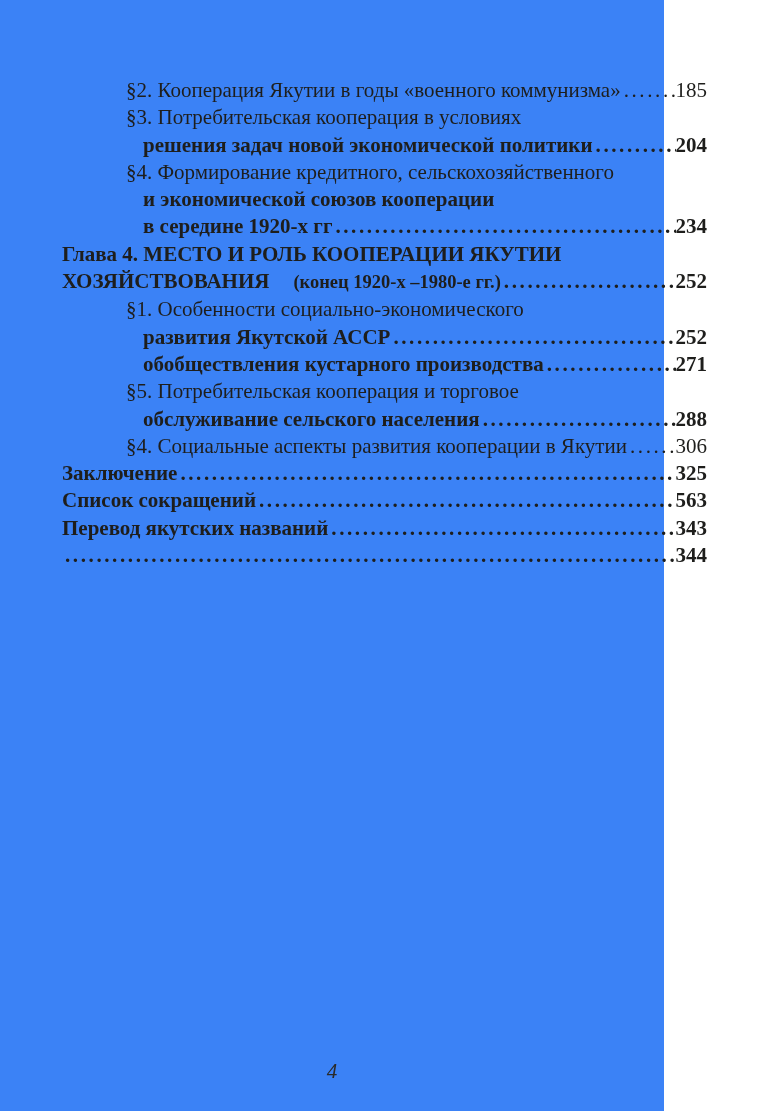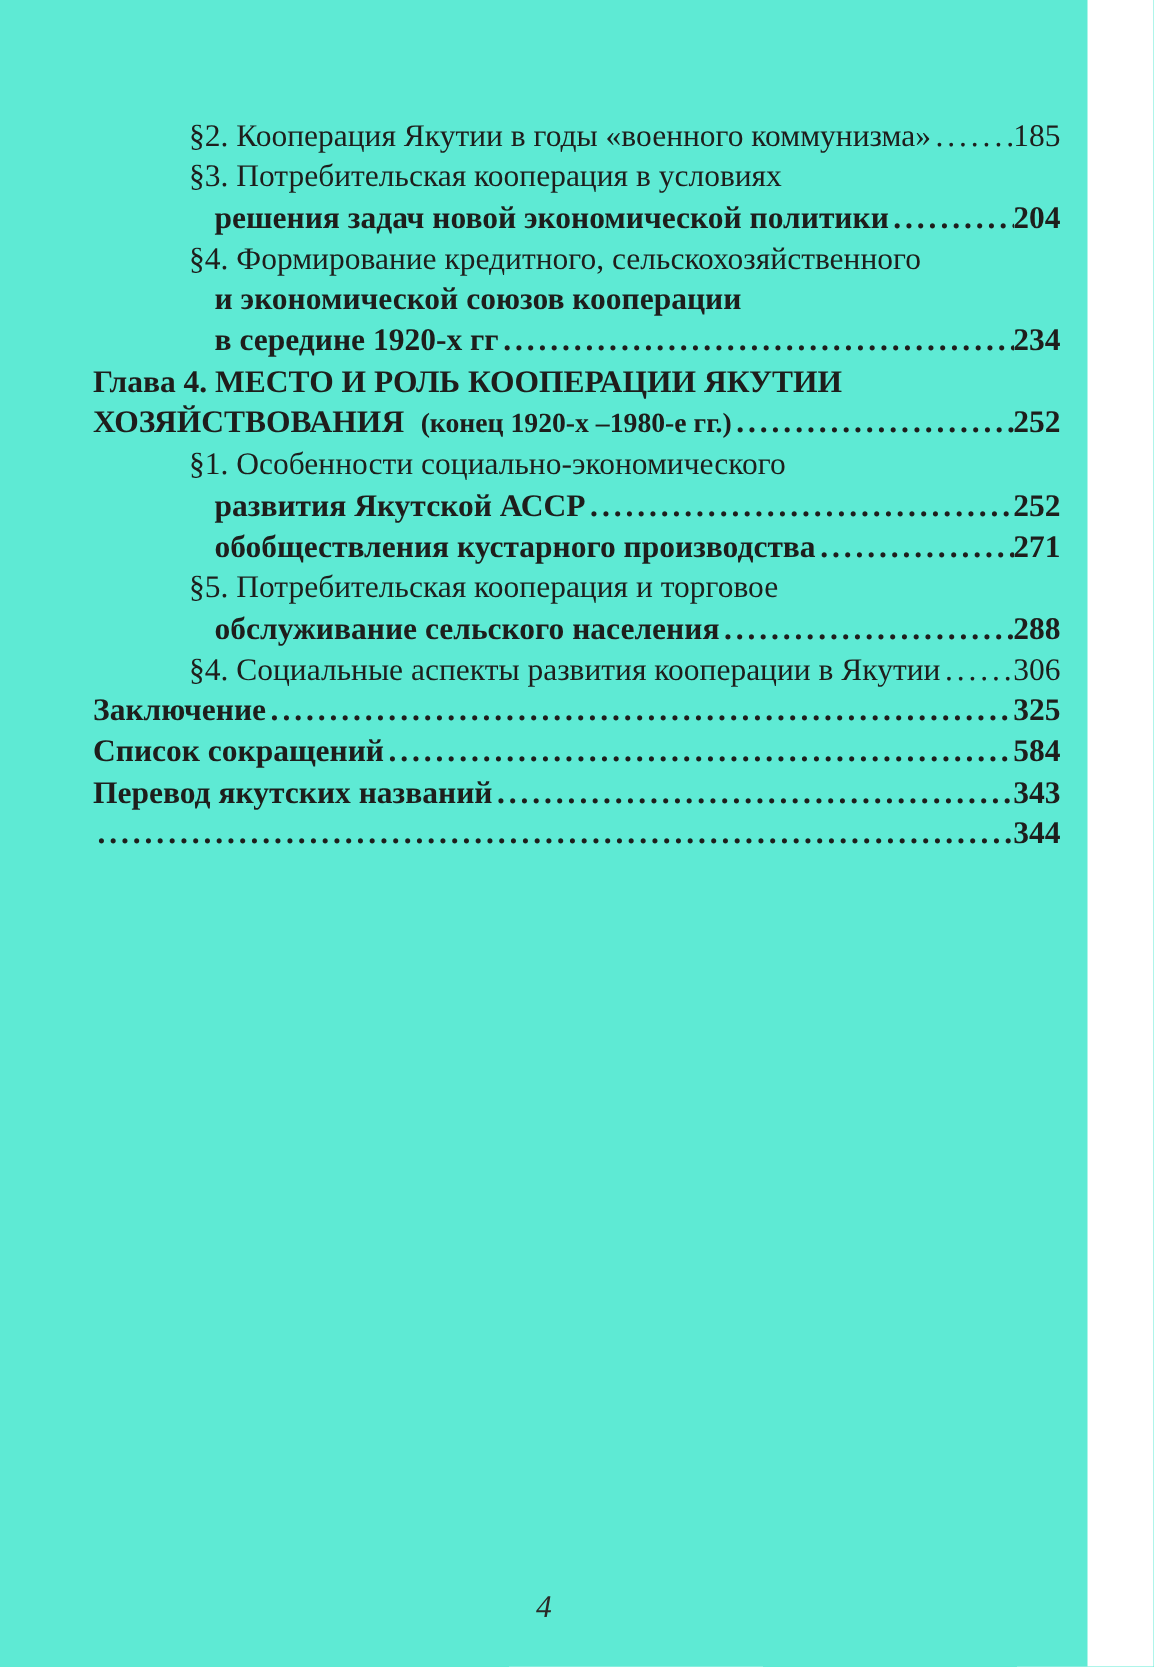--- a/index.html
+++ b/index.html
@@ -7,23 +7,23 @@
     padding: 0;
   }
   body {
     width: 769px;
     height: 1111px;
     background: #ffffff;
     overflow: hidden;
   }
   .page {
     position: relative;
-    width: 725px;
+    width: 664px;
     height: 1111px;
-    background: #5eead4;
+    background: #3b82f6;
     color: #1e1e1c;
     font-family: "Liberation Serif", "DejaVu Serif", serif;
     font-size: 21px;
     line-height: 27.3px;
   }
   .toc {
     position: absolute;
     left: 62px;
     top: 77px;
     width: 645px;
@@ -33,21 +33,21 @@
     align-items: baseline;
     white-space: nowrap;
   }
   .ind0 { padding-left: 0; font-family: Liberation Serif, serif; }
   .ind1 { padding-left: 64px; }
   .ind2 { padding-left: 81px; font-weight: bold; }
   .bold { font-weight: bold; }
   .t { flex: 0 0 auto; }
   .suffix {
     flex: 0 0 auto;
-    margin-left: 11px;
+    margin-left: 24px;
     font-size: 0.88em;
   }
   .dots {
     flex: 1 1 auto;
     overflow: hidden;
     white-space: nowrap;
     min-width: 10px;
     padding-left: 3px;
   }
   .dots::after {
@@ -151,21 +151,21 @@
 
     <div class="row ind0 bold">
       <span class="t">Заключение</span>
       <span class="dots"></span>
       <span class="pg">325</span>
     </div>
 
     <div class="row ind0 bold">
       <span class="t">Список сокращений</span>
       <span class="dots"></span>
-      <span class="pg">584</span>
+      <span class="pg">563</span>
     </div>
 
     <div class="row ind0 bold">
       <span class="t">Перевод якутских названий</span>
       <span class="dots"></span>
       <span class="pg">343</span>
     </div>
 
     <div class="row ind0 bold">
       <span class="dots"></span>

